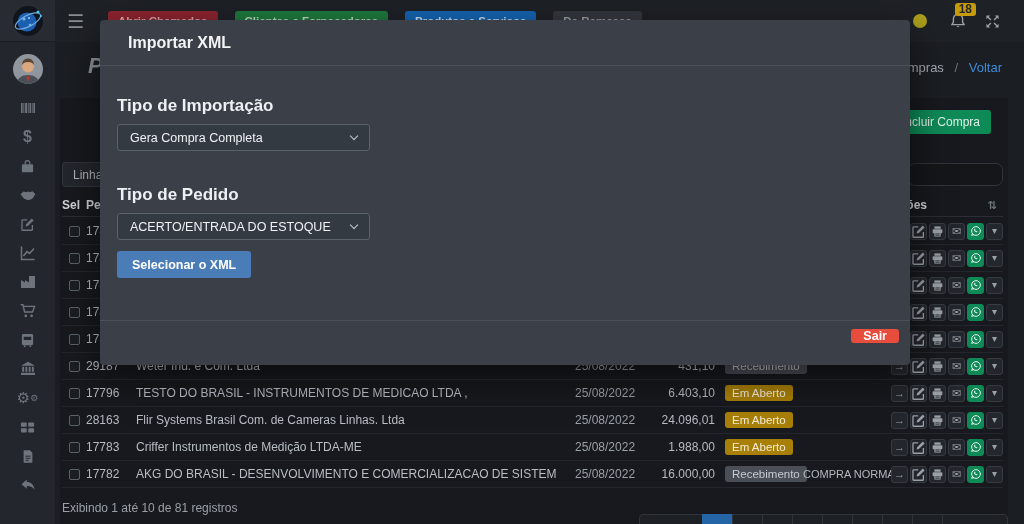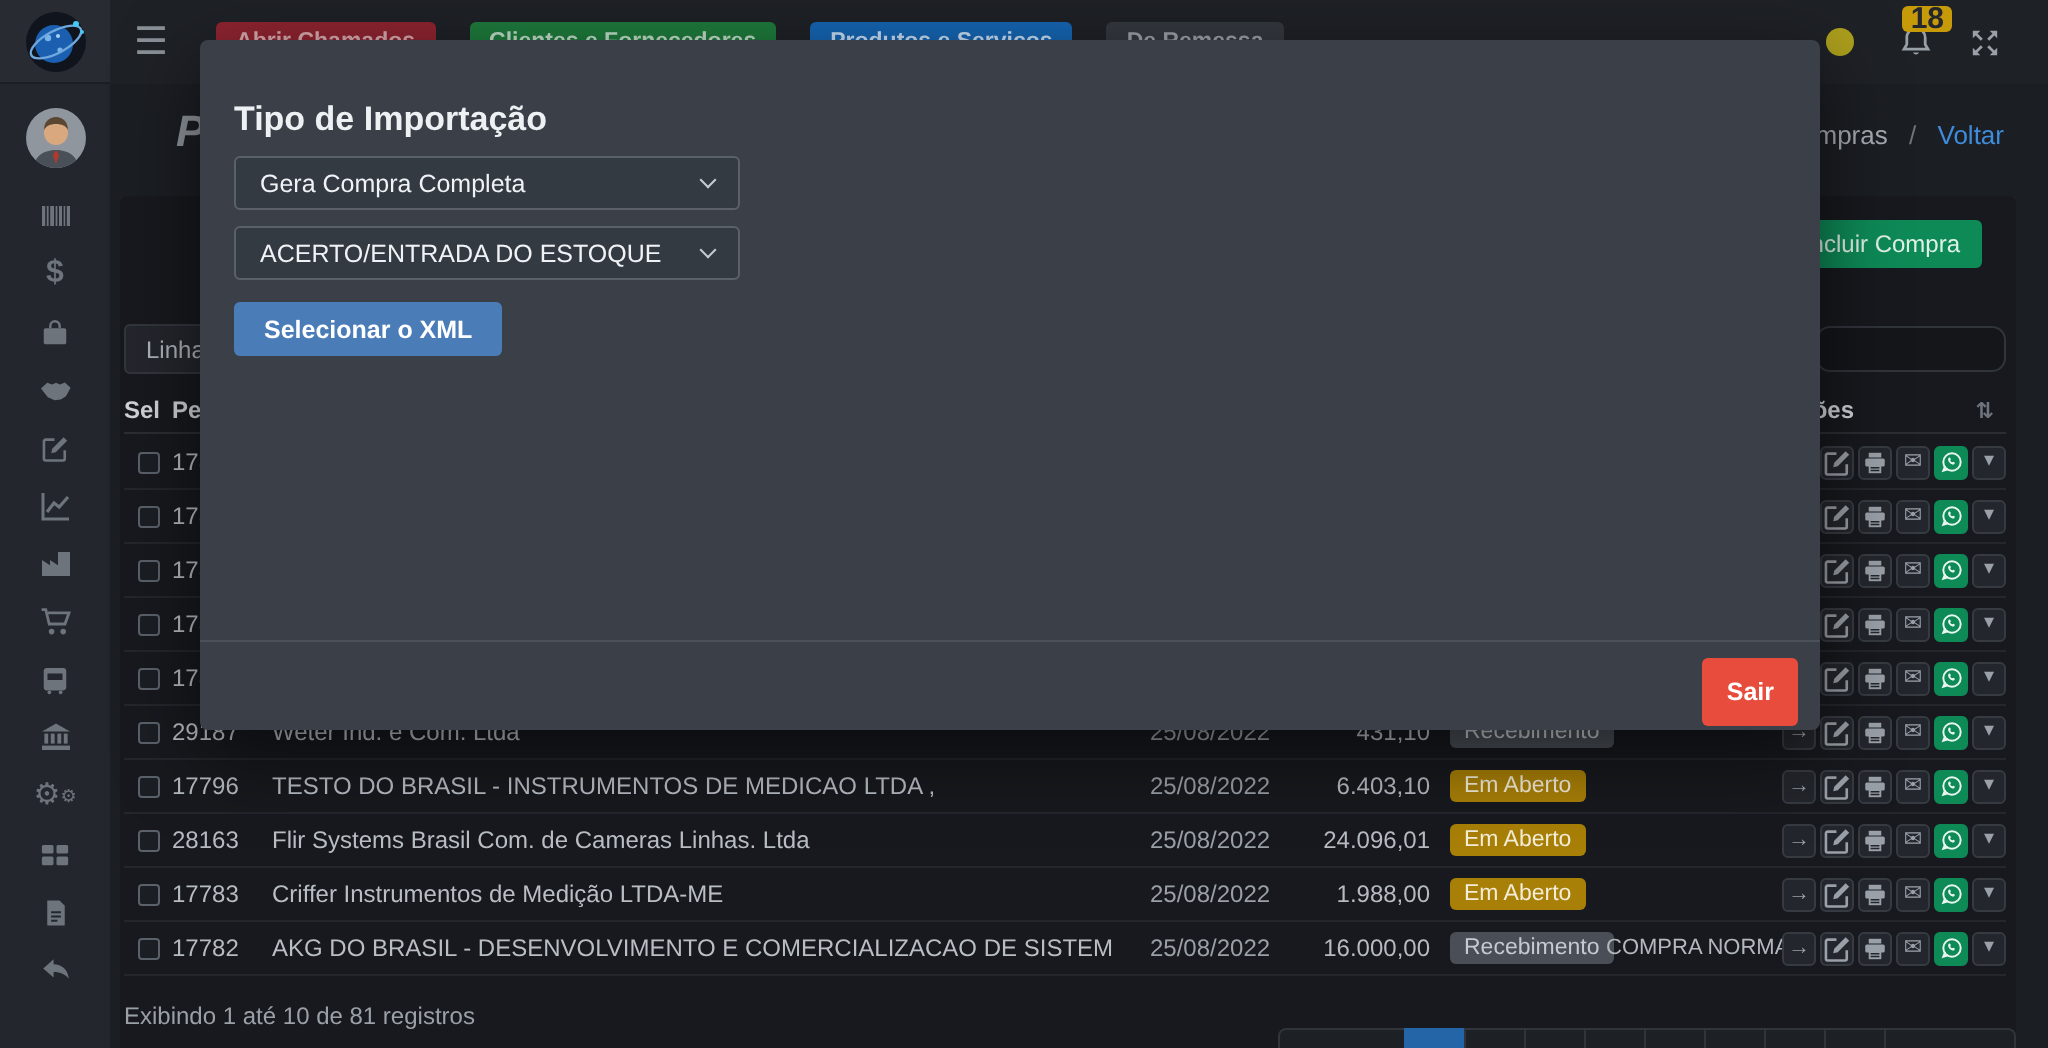--- a/index.html
+++ b/index.html
@@ -15,21 +15,21 @@
   .side-item{width:55px;height:16px;display:flex;align-items:center;justify-content:center;color:#6e747c;cursor:pointer;}
   
   .main{position:absolute;left:55px;top:0;right:0;bottom:0;}
   .topbar{position:absolute;left:0;right:0;top:0;height:42px;background:#1e2126;display:flex;align-items:center;padding:0 24px 0 12px;}
   .hamburger{font-size:19px;color:#8a9097;margin-right:24px;cursor:pointer;}
   .tb-buttons{display:flex;gap:17px;align-items:center;}
   .tb-btn{border:none;border-radius:3px;padding:4px 10px;font-size:11.5px;font-family:inherit;font-weight:600;cursor:pointer;white-space:nowrap;}
   .topbar-right{margin-left:auto;display:flex;align-items:center;gap:18px;color:#9aa0a7;}
   .status-dot{width:14px;height:14px;border-radius:50%;background:#ad9f1d;margin-right:4px;}
   .bell-wrap{position:relative;display:flex;cursor:pointer;}
-  .bell-badge{position:absolute;top:-9px;right:-9px;background:#c79a0a;color:#23262c;font-size:15px;font-weight:700;
+  .bell-badge{position:absolute;top:-9px;right:-9px;background:#c79a0a;color:#23262c;font-size:12px;font-weight:700;
               padding:1px 4px;border-radius:3px;line-height:11px;}
   .expand-btn{cursor:pointer;display:flex;}
   
   .page-head{position:absolute;top:42px;left:0;right:0;height:56px;background:#1b1e23;}
   .page-title{position:absolute;left:33px;top:11px;font-size:22px;font-style:italic;font-weight:800;color:#8f959c;letter-spacing:.5px;}
   .breadcrumb{position:absolute;right:22px;top:18px;font-size:13px;}
   .bc-section{color:#a6acb3;}
   .bc-sep{color:#6e747c;margin:0 7px;}
   .bc-link{color:#3f8cda;cursor:pointer;}
   
@@ -77,21 +77,21 @@
   .modal-body{padding:30px 17px 0 17px;}
   .mlabel{font-size:17px;font-weight:700;color:#eef1f3;}
   .mselect{width:253px;height:27px;background:#343a42;border:1px solid #5b616b;border-radius:3px;color:#f0f2f5;
            font-size:12.5px;display:flex;align-items:center;justify-content:space-between;padding:0 12px;margin-top:8px;cursor:pointer;}
   .chev{width:6px;height:6px;border-right:1.6px solid #c8ccd2;border-bottom:1.6px solid #c8ccd2;
         transform:rotate(45deg);margin-top:-4px;}
   .gap1{margin-top:34px;}
   .mbtn-blue{margin-top:11px;background:#4a7cb8;color:#fff;border:none;border-radius:3px;height:27px;padding:0 15px;
              font-size:12.5px;font-family:inherit;font-weight:600;cursor:pointer;}
   .modal-foot{position:absolute;left:0;right:0;bottom:0;height:45px;border-top:1px solid #4b515a;}
-  .mbtn-red{position:absolute;right:11px;top:8px;background:#e74c3c;color:#fff;border:none;border-radius:3px;height:34px;
+  .mbtn-red{position:absolute;right:11px;top:8px;background:#e74c3c;color:#fff;border:none;border-radius:3px;height:14px;
             padding:0 12px;font-size:12.5px;font-family:inherit;font-weight:600;cursor:pointer;}
 </style>
 </head>
 <body>
 
 <div class="app">
 
   <aside class="sidebar">
     <div class="logo-cell">
       <svg width="34" height="34" viewBox="0 0 34 34">
@@ -889,26 +889,30 @@
         <button class="pg-btn">4</button>
         <button class="pg-btn">5</button>
         <button class="pg-btn">6</button>
         <button class="pg-btn">7</button>
         <button class="pg-btn">8</button>
         <button class="pg-btn">Próximo</button>
       </div>
   </div>
 
   <div class="modal">
+    <div class="modal-head">
+      <span class="modal-title">Importar XML</span>
+    </div>
     <div class="modal-body">
       <div class="mlabel">Tipo de Importação</div>
       <div class="mselect">
         <span>Gera Compra Completa</span>
         <span class="chev"></span>
       </div>
+      <div class="mlabel gap1">Tipo de Pedido</div>
       <div class="mselect">
         <span>ACERTO/ENTRADA DO ESTOQUE</span>
         <span class="chev"></span>
       </div>
       <button class="mbtn-blue">Selecionar o XML</button>
     </div>
     <div class="modal-foot">
       <button class="mbtn-red">Sair</button>
     </div>
   </div>

